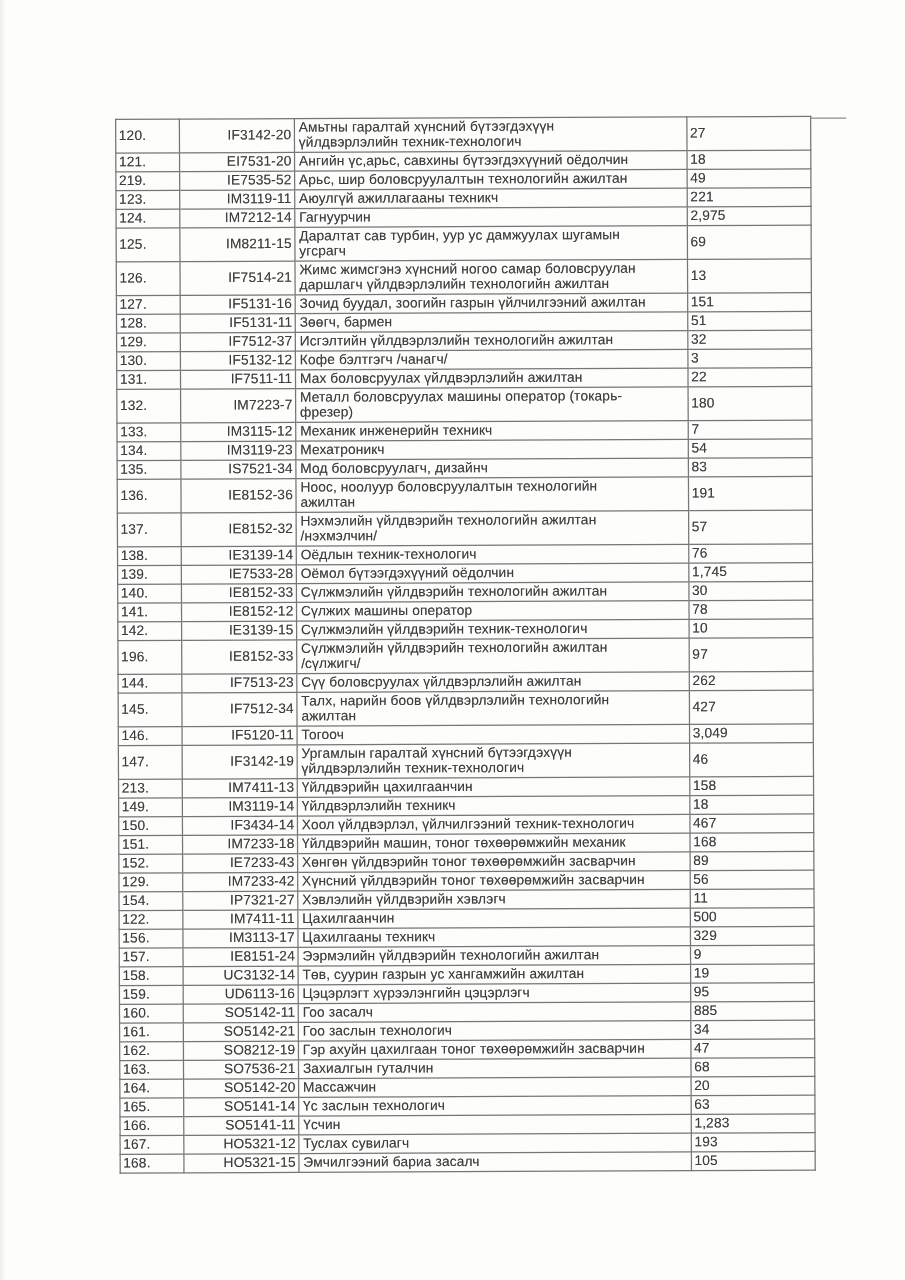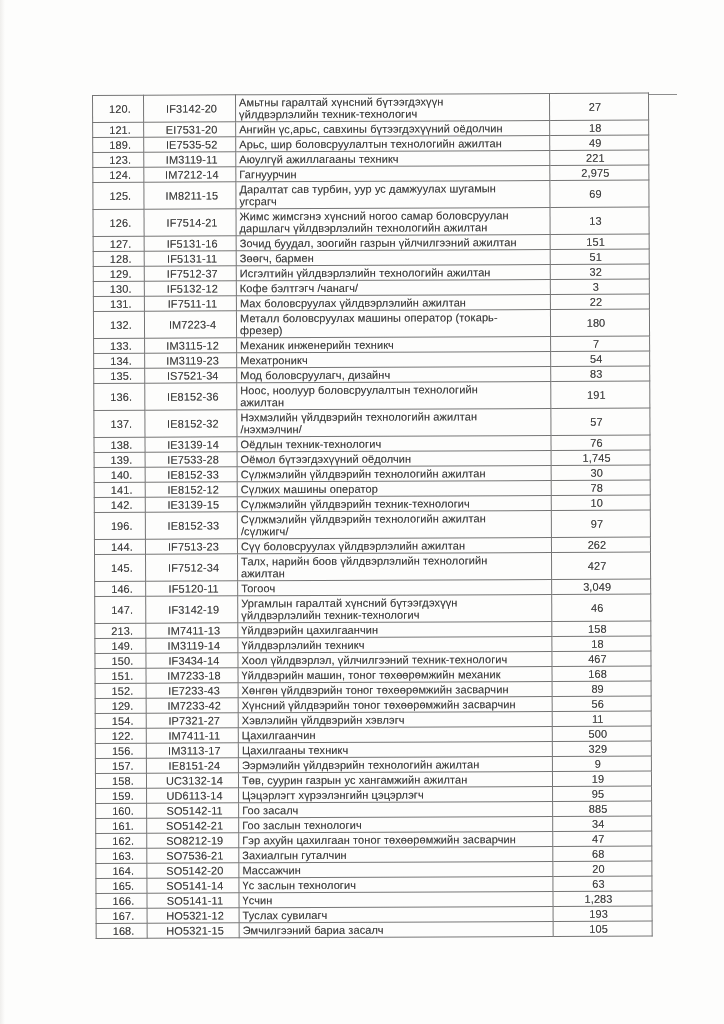--- a/index.html
+++ b/index.html
@@ -38,24 +38,24 @@
     line-height: 12px;
     color: #3e3e3e;
     text-shadow: 0 0 0.35px rgba(62,62,62,0.55);
     letter-spacing: 0.1px;
   }
   table.occupation-table td {
     border: 1px solid #767676;
     vertical-align: middle;
     overflow: hidden;
   }
-  td.col-num   { text-align: left; padding: 1px 16px; }
-  td.col-code  { text-align: center;   padding: 1px 2px 1px 6px; }
+  td.col-num   { text-align: left; padding: 1px 2px; }
+  td.col-code  { text-align: right;   padding: 1px 2px 1px 6px; }
   td.col-desc  { text-align: left;   padding: 1px 3px; white-space: pre-line; }
-  td.col-count { text-align: center;  padding: 1px 10px 1px 2px; }
+  td.col-count { text-align: left;  padding: 1px 10px 1px 2px; }
   
   .top-line-overrun {
     position: absolute;
     left: 648px;
     top: 94px;
     width: 29px;
     height: 1px;
     background: #8d8d8d;
     transform: rotate(-0.25deg);
   }
@@ -83,21 +83,21 @@
 үйлдвэрлэлийн техник-технологич</td>
             <td class="col-count">27</td>
           </tr>
           <tr>
             <td class="col-num">121.</td>
             <td class="col-code">EI7531-20</td>
             <td class="col-desc">Ангийн үс,арьс, савхины бүтээгдэхүүний оёдолчин</td>
             <td class="col-count">18</td>
           </tr>
           <tr>
-            <td class="col-num">189.</td>
+            <td class="col-num">219.</td>
             <td class="col-code">IE7535-52</td>
             <td class="col-desc">Арьс, шир боловсруулалтын технологийн ажилтан</td>
             <td class="col-count">49</td>
           </tr>
           <tr>
             <td class="col-num">123.</td>
             <td class="col-code">IM3119-11</td>
             <td class="col-desc">Аюулгүй ажиллагааны техникч</td>
             <td class="col-count">221</td>
           </tr>
@@ -146,21 +146,21 @@
             <td class="col-count">3</td>
           </tr>
           <tr>
             <td class="col-num">131.</td>
             <td class="col-code">IF7511-11</td>
             <td class="col-desc">Мах боловсруулах үйлдвэрлэлийн ажилтан</td>
             <td class="col-count">22</td>
           </tr>
           <tr>
             <td class="col-num">132.</td>
-            <td class="col-code">IM7223-4</td>
+            <td class="col-code">IM7223-7</td>
             <td class="col-desc">Металл боловсруулах машины оператор (токарь-
 фрезер)</td>
             <td class="col-count">180</td>
           </tr>
           <tr>
             <td class="col-num">133.</td>
             <td class="col-code">IM3115-12</td>
             <td class="col-desc">Механик инженерийн техникч</td>
             <td class="col-count">7</td>
           </tr>
@@ -314,21 +314,21 @@
             <td class="col-count">9</td>
           </tr>
           <tr>
             <td class="col-num">158.</td>
             <td class="col-code">UC3132-14</td>
             <td class="col-desc">Төв, суурин газрын ус хангамжийн ажилтан</td>
             <td class="col-count">19</td>
           </tr>
           <tr>
             <td class="col-num">159.</td>
-            <td class="col-code">UD6113-14</td>
+            <td class="col-code">UD6113-16</td>
             <td class="col-desc">Цэцэрлэгт хүрээлэнгийн цэцэрлэгч</td>
             <td class="col-count">95</td>
           </tr>
           <tr>
             <td class="col-num">160.</td>
             <td class="col-code">SO5142-11</td>
             <td class="col-desc">Гоо засалч</td>
             <td class="col-count">885</td>
           </tr>
           <tr>

